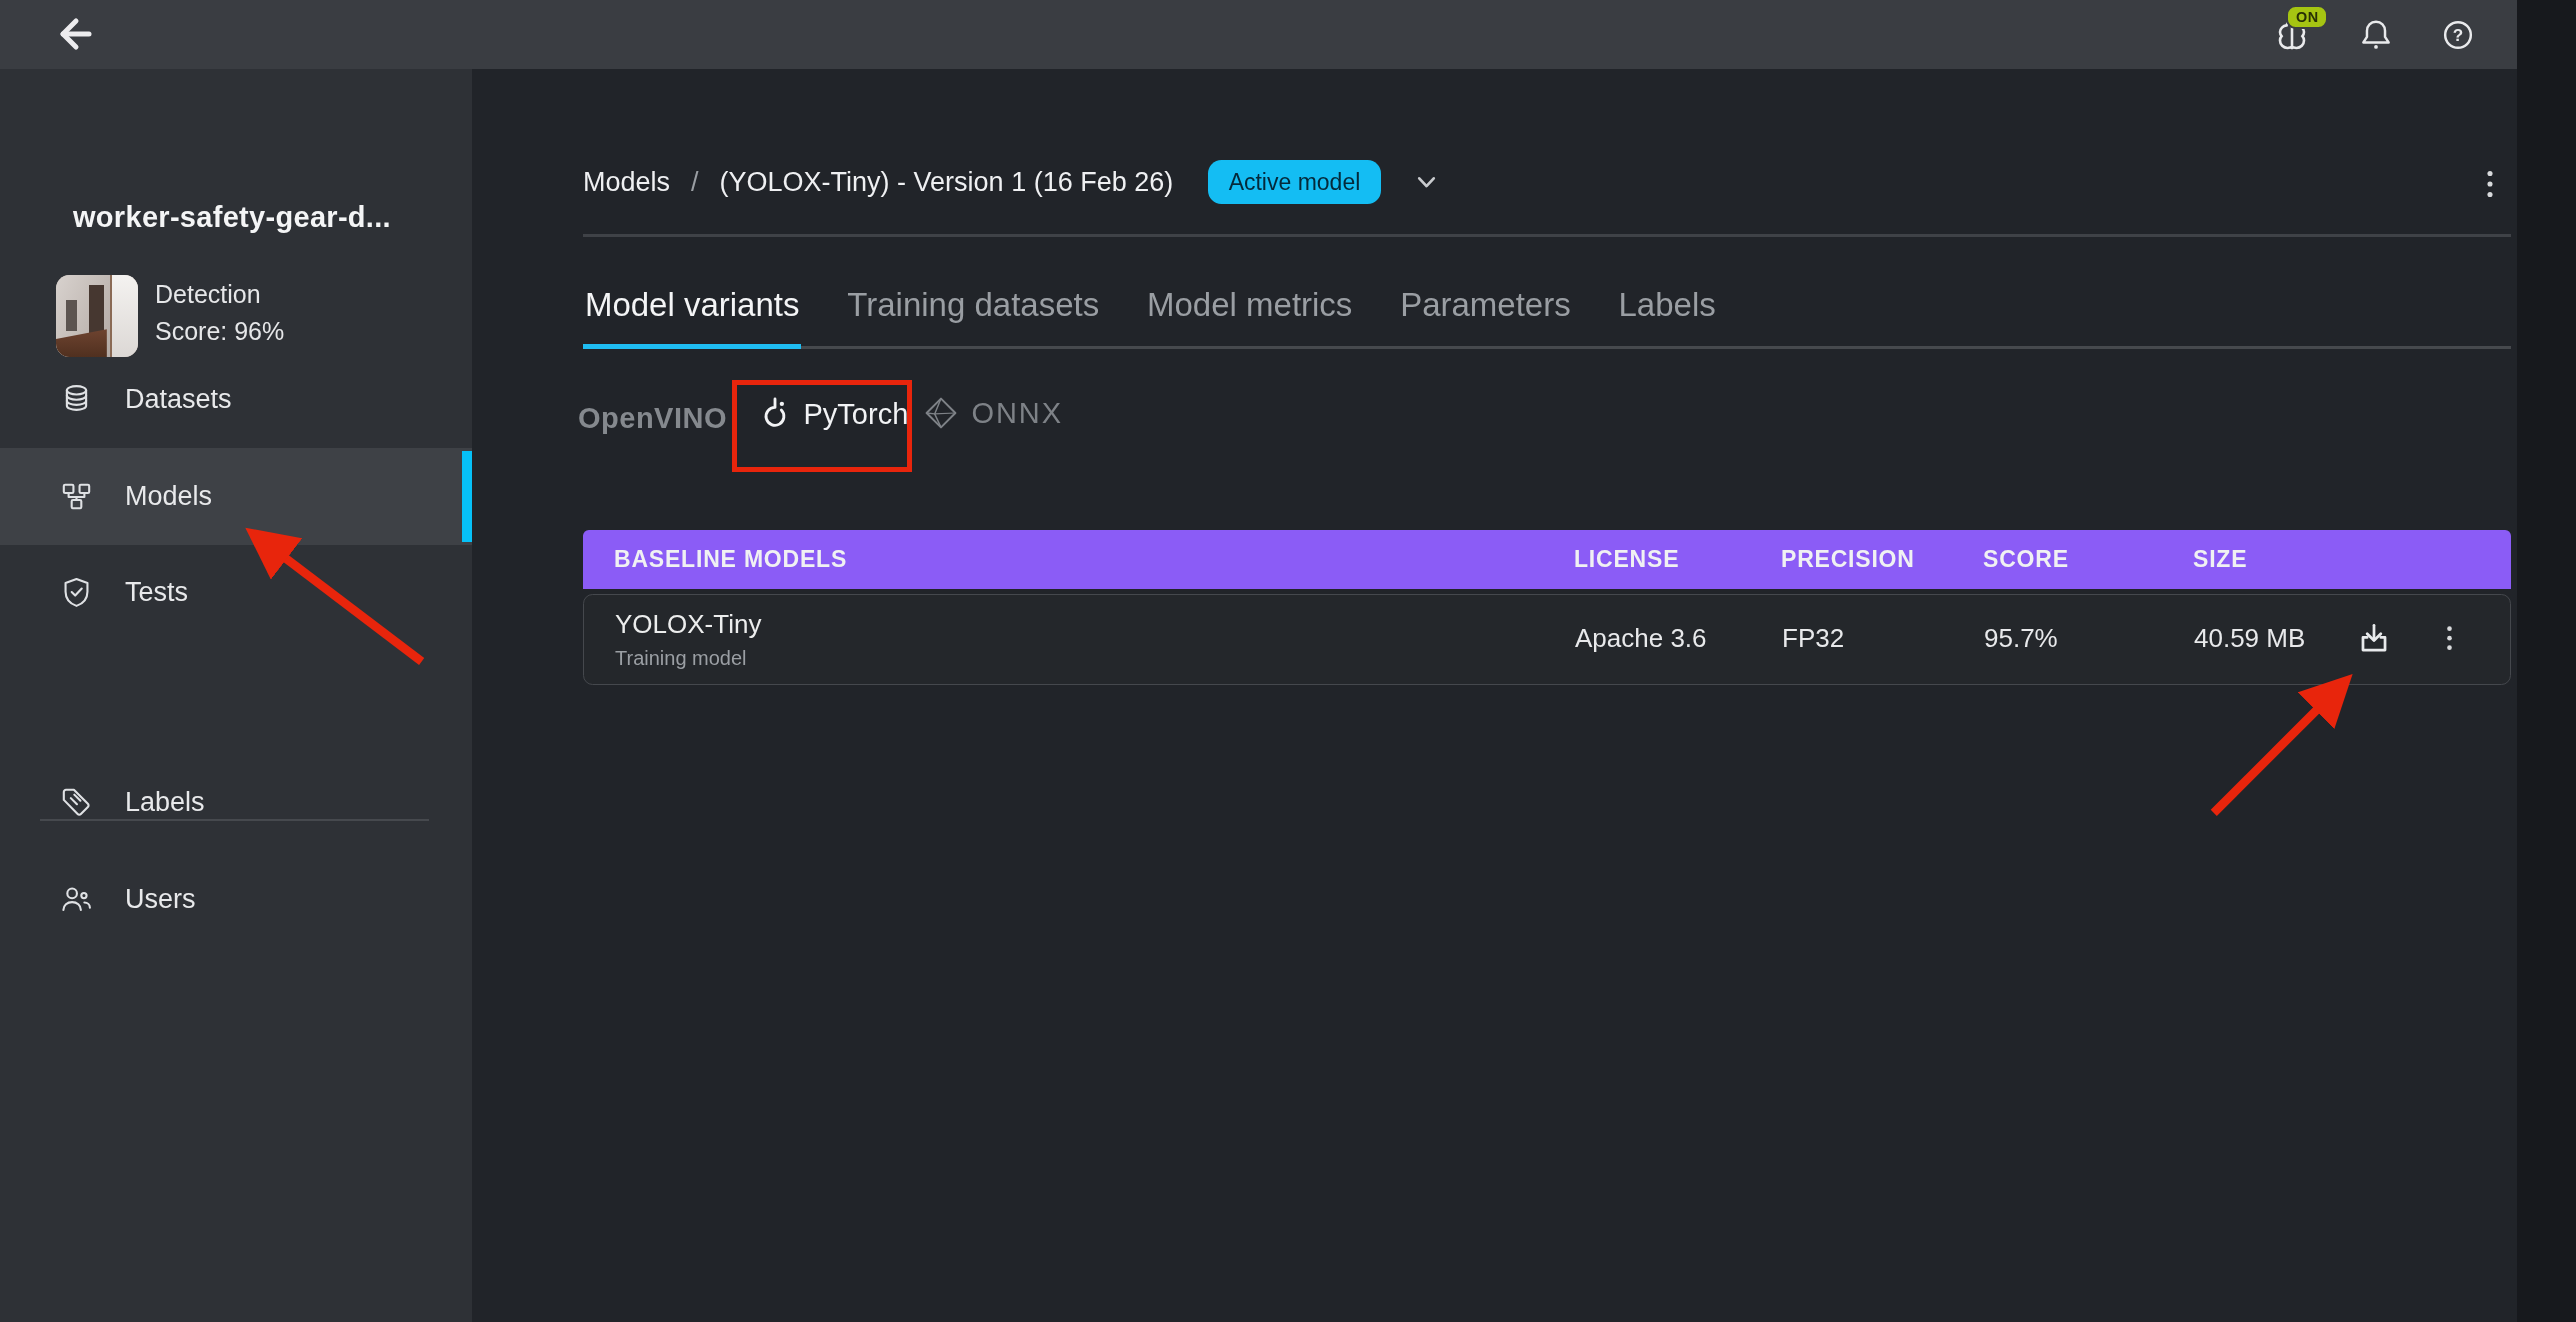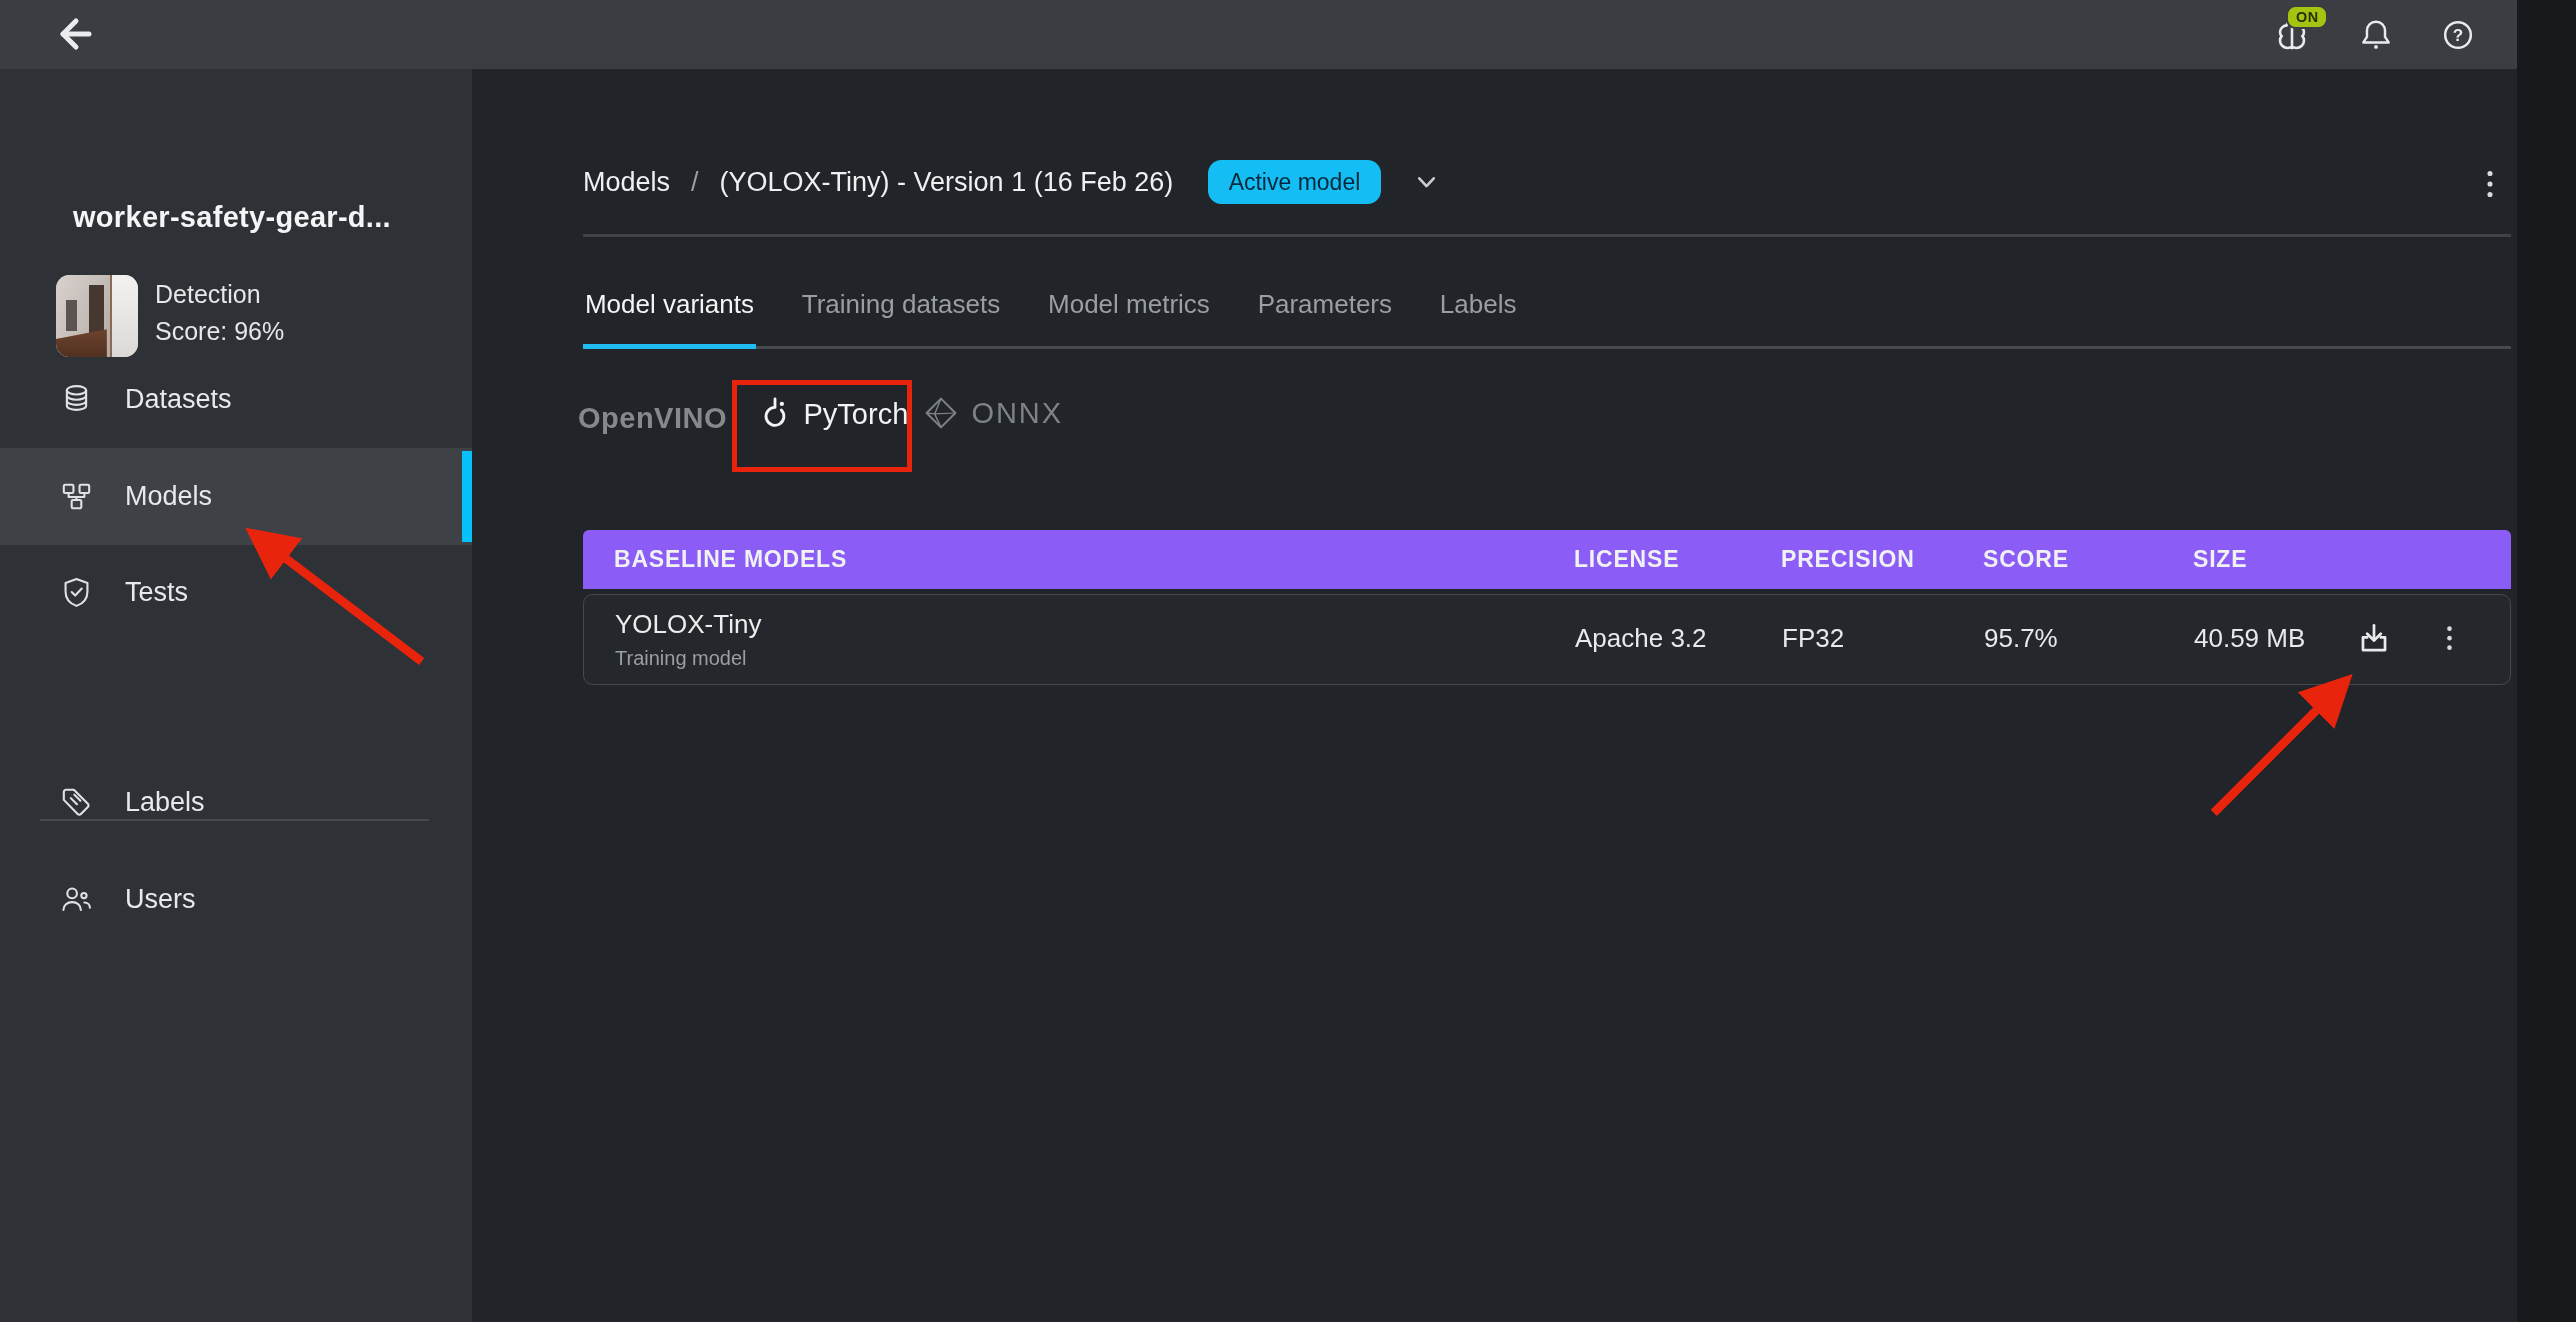--- a/index.html
+++ b/index.html
@@ -56,21 +56,21 @@
   .active-badge {
     margin-left:13.4px; background:#14bdf3; color:#04293a; font-size:23px;
     padding:8.6px 21px; border-radius:13.4px; white-space:nowrap;
   }
   .crumb-chevron { margin-left:9.6px; cursor:pointer; }
   .kebab-top { position:absolute; left:2471px; top:165px; width:38px; height:38px; }
   .kebab-dots circle { fill:#d8dadc; }
   .hdr-divider { position:absolute; left:583px; top:234px; width:1928px; height:2.9px; background:#3f4247; }
   
   .tabs { position:absolute; left:583px; top:289px; display:flex; gap:44px; z-index:2; }
-  .tab { font-size:26px; color:#9a9ea3; line-height:31px; padding:0 1.9px 24px 1.9px; border-bottom:5.8px solid transparent; cursor:pointer; }
+  .tab { font-size:33px; color:#9a9ea3; line-height:31px; padding:0 1.9px 24px 1.9px; border-bottom:5.8px solid transparent; cursor:pointer; }
   .tab.active { color:#f4f5f6; border-bottom-color:#1fbdf2; }
   .tabs-track { position:absolute; left:583px; top:346px; width:1928px; height:2.9px; background:#46494d; z-index:1; }
   
   .fw-label { font-size:29px; }
   .fw-openvino { position:absolute; left:578px; top:402px; font-weight:bold; color:#85898e; letter-spacing:0.5px; cursor:pointer; }
   .fw-pytorch { position:absolute; left:759px; top:394px; display:flex; align-items:center; gap:12.5px; color:#f2f3f5; cursor:pointer; }
   .fw-onnx { position:absolute; left:923px; top:394px; display:flex; align-items:center; gap:12.5px; color:#7e8287; letter-spacing:1.9px; cursor:pointer; }
   .fw-icon path, .fw-icon polygon, .fw-icon line { fill:none; stroke-linecap:round; stroke-linejoin:round; }
   
   .table-header {
@@ -259,21 +259,21 @@
     <span class="th-name">BASELINE MODELS</span>
     <span class="th-license">LICENSE</span>
     <span class="th-precision">PRECISION</span>
     <span class="th-score">SCORE</span>
     <span class="th-size">SIZE</span>
   </div>
 
   <div class="table-row">
     <div class="row-name">YOLOX-Tiny</div>
     <div class="row-sub">Training model</div>
-    <span class="cell cell-license">Apache 3.2</span>
+    <span class="cell cell-license">Apache 3.6</span>
     <span class="cell cell-precision">FP32</span>
     <span class="cell cell-score">95.7%</span>
     <span class="cell cell-size">40.59 MB</span>
     <svg class="row-download mono-icon" viewBox="0 0 40 40">
       <line x1="20" y1="7" x2="20" y2="21"></line>
       <polyline points="13.5,15 20,21.5 26.5,15"></polyline>
       <path d="M13.5 18.5 H9.5 V30.5 H30.5 V18.5 H26.5"></path>
     </svg>
     <svg class="row-kebab kebab-dots" viewBox="0 0 40 44">
       <circle cx="20" cy="10" r="2.7"></circle>

